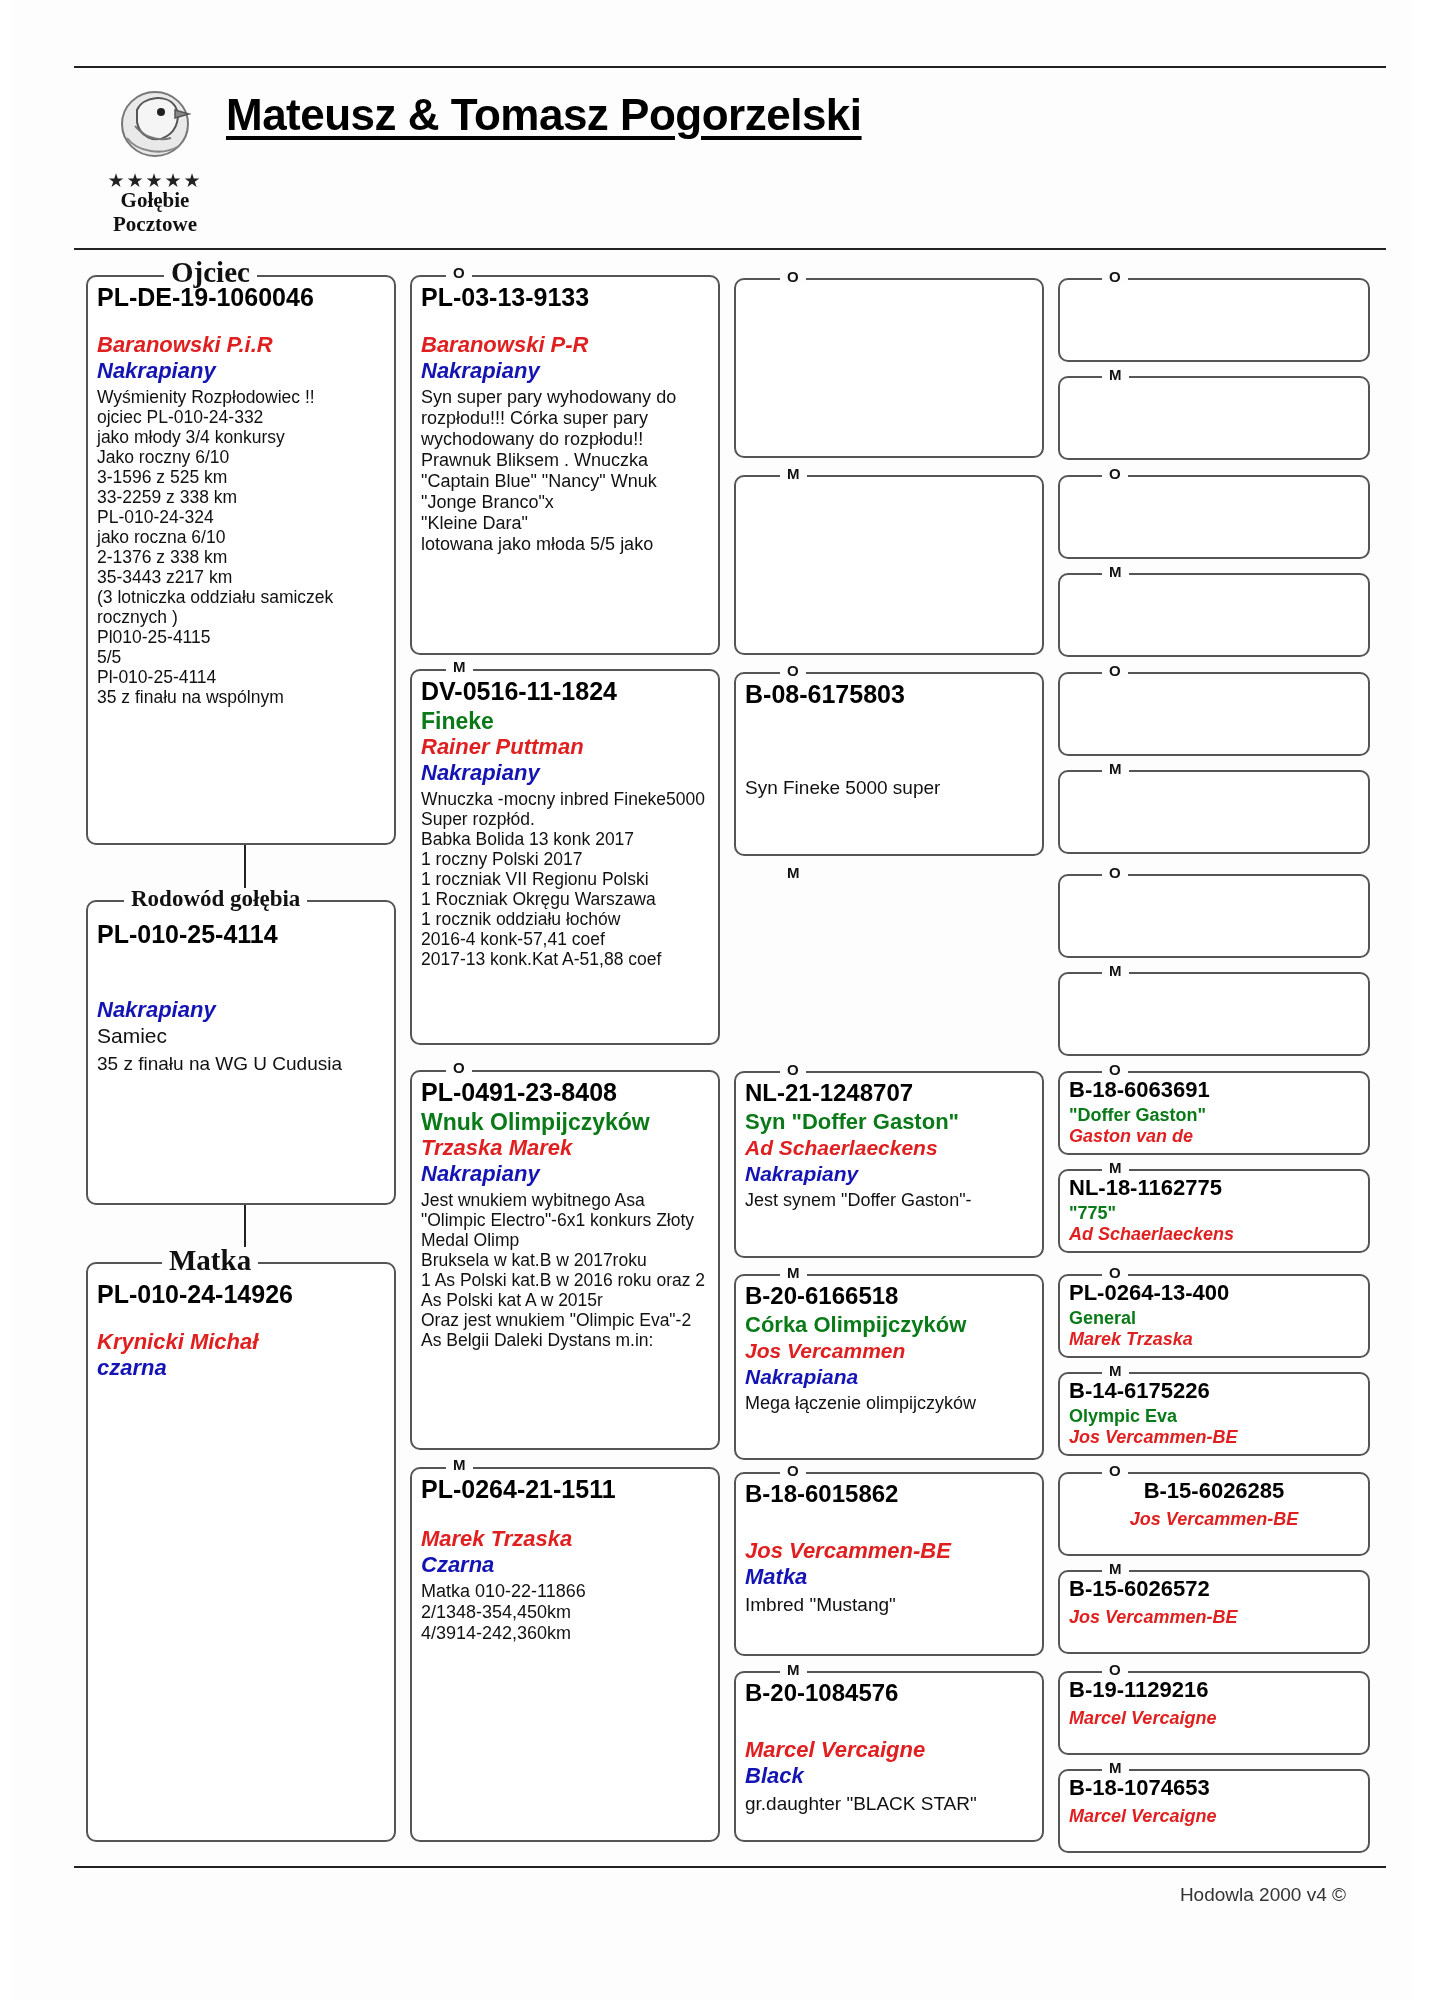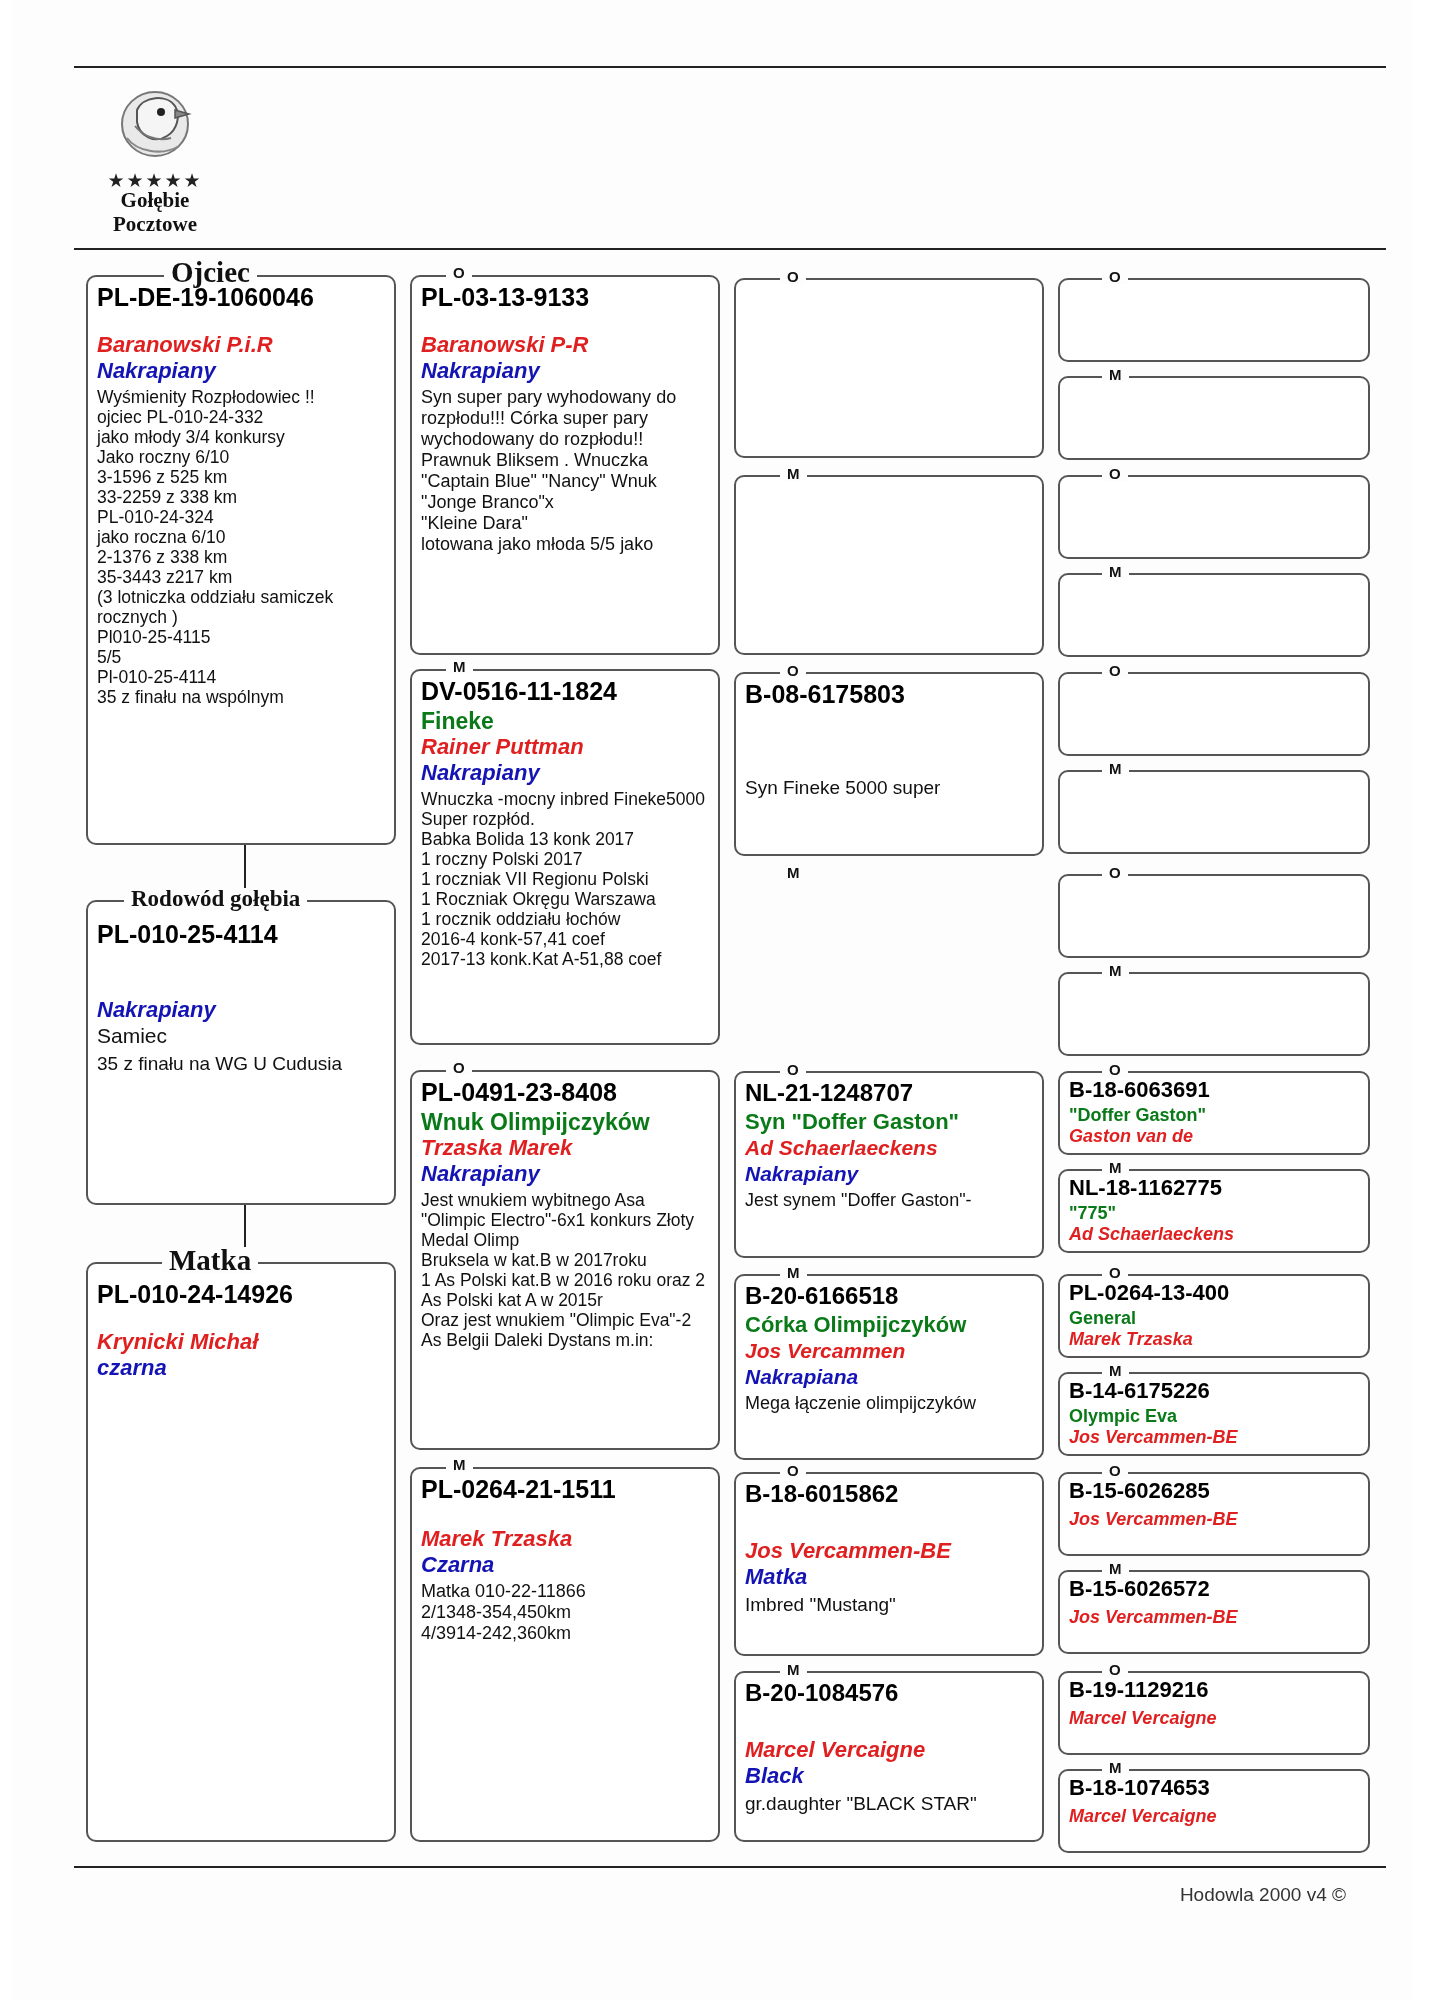--- a/index.html
+++ b/index.html
@@ -148,20 +148,21 @@
       <path d="M28 30 C34 16 58 14 66 26 C72 36 68 50 58 56 C46 64 30 56 28 42 Z" fill="#f5f5f5" stroke="#555" stroke-width="2"></path>
       <circle cx="52" cy="32" r="4" fill="#222"></circle>
       <path d="M66 30 L80 34 L66 38 Z" fill="#888" stroke="#555" stroke-width="1.5"></path>
       <path d="M26 46 C34 56 48 62 62 58" fill="none" stroke="#777" stroke-width="2"></path>
       <path d="M18 58 C28 72 54 76 70 66" fill="none" stroke="#888" stroke-width="2"></path>
     </svg>
     <div class="stars">★★★★★</div>
     <div class="l1">Gołębie</div>
     <div class="l2">Pocztowe</div>
   </div>
+  <div class="title">Mateusz &amp; Tomasz Pogorzelski</div>
   <div class="rule" id="hdr-rule-bot"></div>
 
   <div class="conn" style="left:232px; top:845px; width:2px; height:60px;"></div>
   <div class="conn" style="left:232px; top:1205px; width:2px; height:58px;"></div>
 
   <div class="cap lg" style="left:152px; top:259px;">Ojciec</div>
   <div class="box" style="left:74px; top:275px; width:310px; height:570px;">
     <div class="ring">PL-DE-19-1060046</div>
     <div style="height:18px"></div>
     <div class="breeder">Baranowski P.i.R</div>
@@ -386,21 +387,21 @@
   </div>
 
   <div class="cap sm" style="left:1090px; top:1364px;">M</div>
   <div class="box plain" style="left:1046px; top:1372px; width:312px; height:84px;">
     <div class="ring sm">B-14-6175226</div>
     <div class="name sm" style="font-size:18px;line-height:21px">Olympic Eva</div>
     <div class="breeder sm" style="font-size:18px;line-height:21px">Jos Vercammen-BE</div>
   </div>
 
   <div class="cap sm" style="left:1090px; top:1464px;">O</div>
-  <div class="box plain" style="left:1046px; top:1472px; width:312px; height:84px;">
+  <div class="box plain" style="left:1046px; top:1472px; width:312px; height:84px;text-align:center;">
     <div class="ring sm">B-15-6026285</div>
     <div class="name sm" style="font-size:18px;line-height:16px"></div>
     <div class="breeder sm" style="font-size:18px;line-height:26px">Jos Vercammen-BE</div>
   </div>
 
   <div class="cap sm" style="left:1090px; top:1562px;">M</div>
   <div class="box plain" style="left:1046px; top:1570px; width:312px; height:84px;">
     <div class="ring sm">B-15-6026572</div>
     <div class="name sm" style="font-size:18px;line-height:16px"></div>
     <div class="breeder sm" style="font-size:18px;line-height:26px">Jos Vercammen-BE</div>

